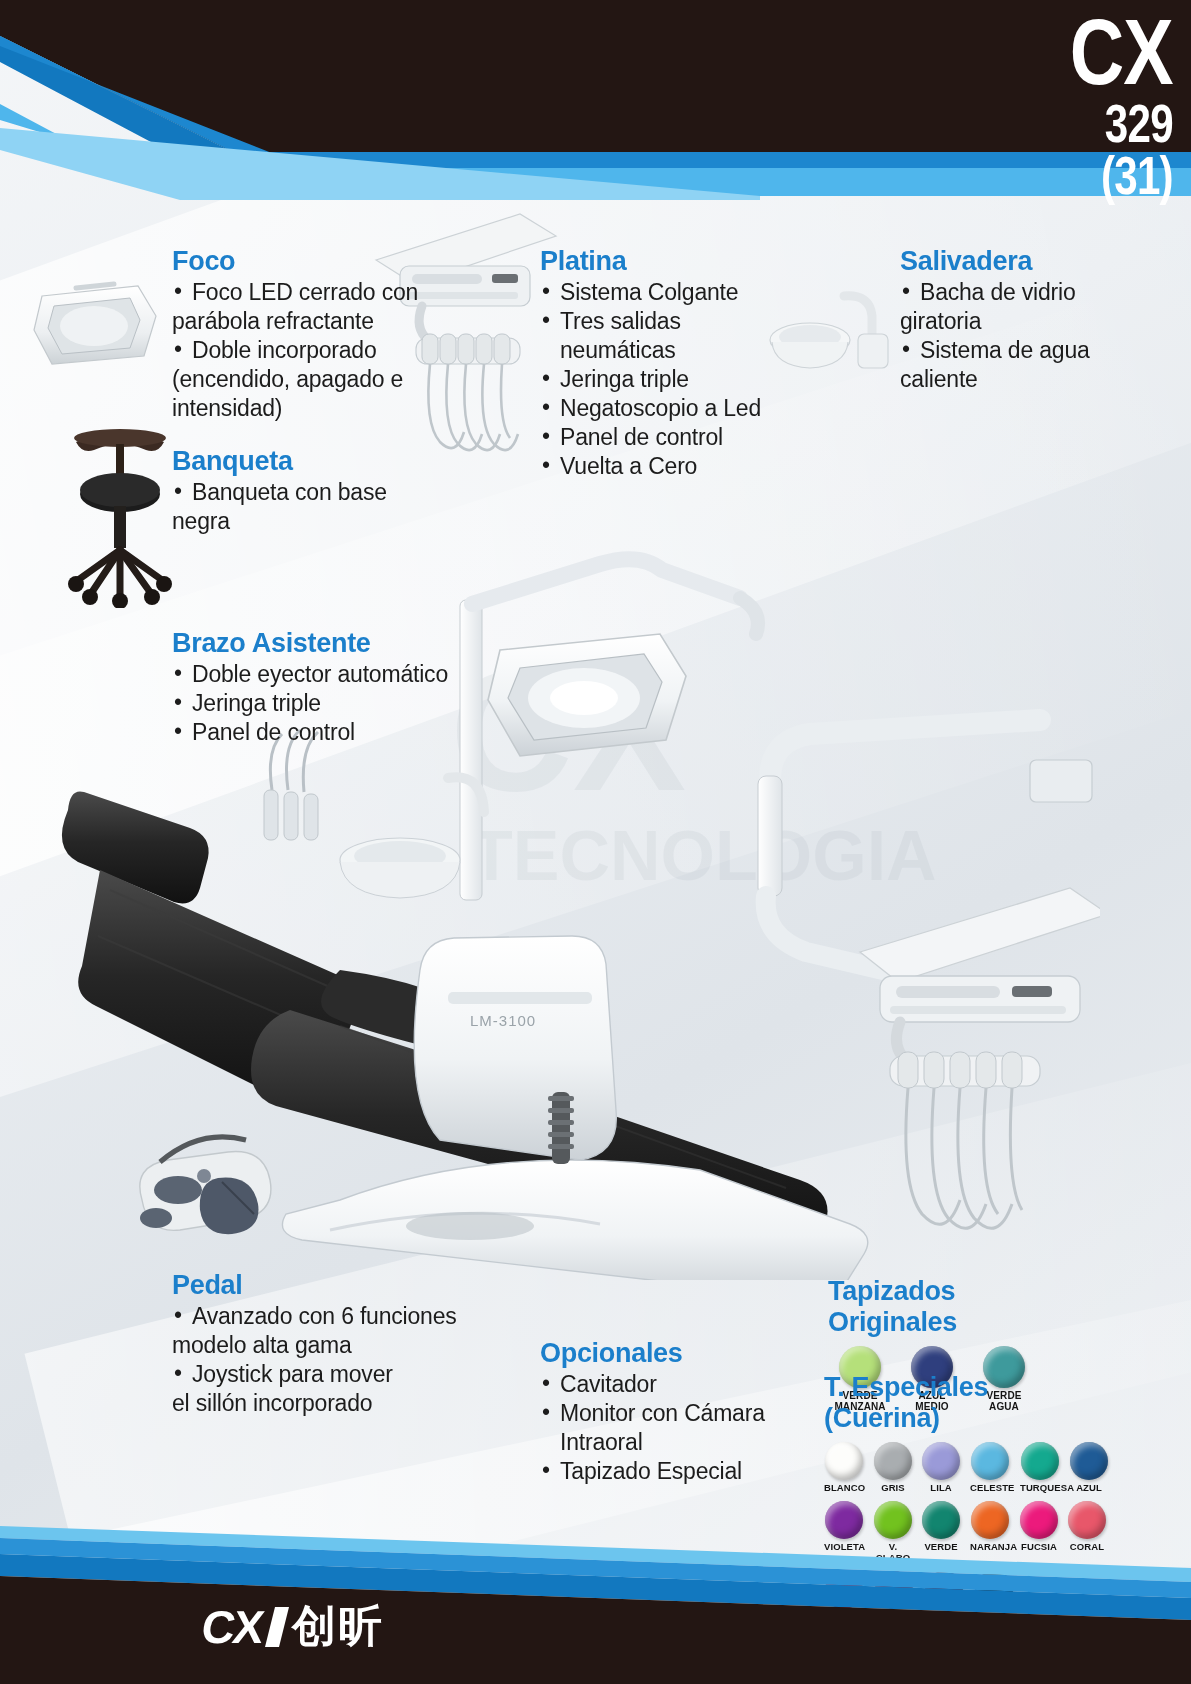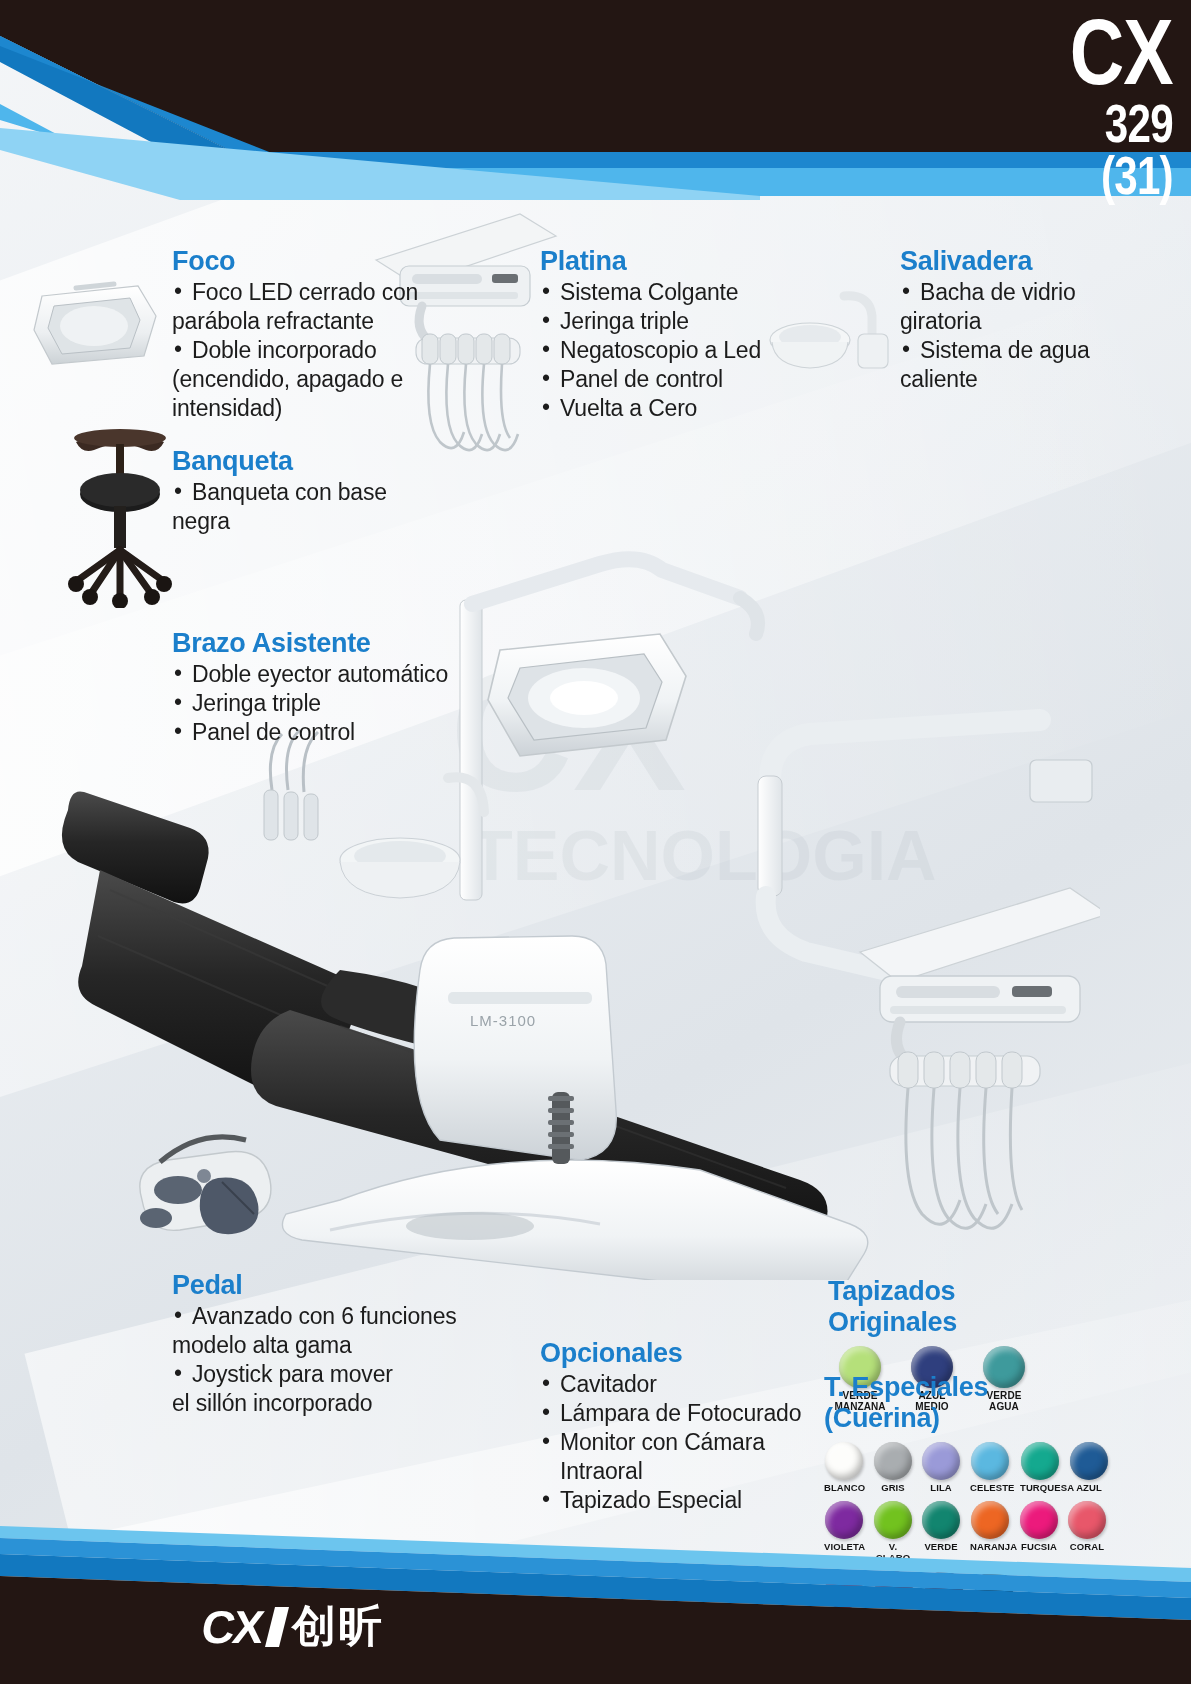--- a/index.html
+++ b/index.html
@@ -398,20 +398,21 @@
     <ul>
       <li>Banqueta con base</li>
       <li class="cont">negra</li>
     </ul>
   </div>
 
   <div class="block" id="block-platina">
     <h2>Platina</h2>
     <ul>
       <li>Sistema Colgante</li>
+      <li>Tres salidas neumáticas</li>
       <li>Jeringa triple</li>
       <li>Negatoscopio a Led</li>
       <li>Panel de control</li>
       <li>Vuelta a Cero</li>
     </ul>
   </div>
 
   <div class="block" id="block-saliva">
     <h2>Salivadera</h2>
     <ul>
@@ -438,21 +439,20 @@
       <li class="cont">modelo alta gama</li>
       <li>Joystick para mover</li>
       <li class="cont">el sillón incorporado</li>
     </ul>
   </div>
 
   <div class="block" id="block-opcion">
     <h2>Opcionales</h2>
     <ul>
       <li>Cavitador</li>
-      <li>Lámpara de Fotocurado</li>
       <li>Monitor con Cámara Intraoral</li>
       <li>Tapizado Especial</li>
     </ul>
   </div>
 
   <div id="tap-orig">
     <div class="sw-title">Tapizados Originales</div>
     <div class="sw-row orig" id="row-orig">
         <div class="sw-item">
           <div class="sw-dot" style="background: rgb(181, 224, 122);"></div>

